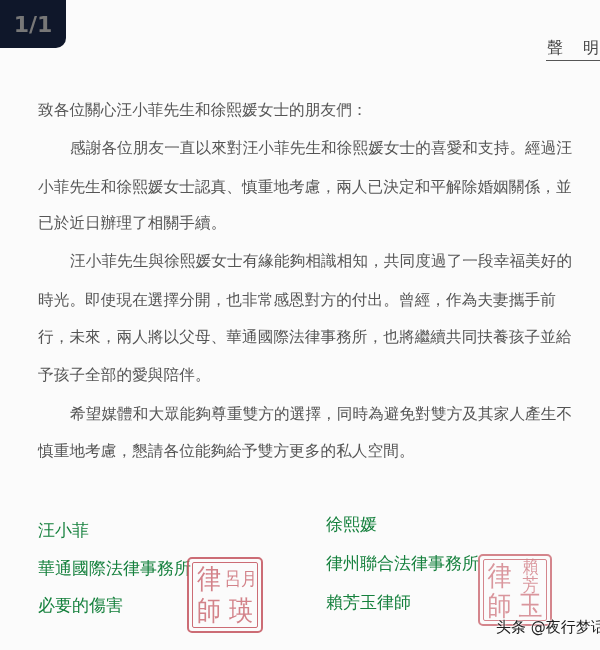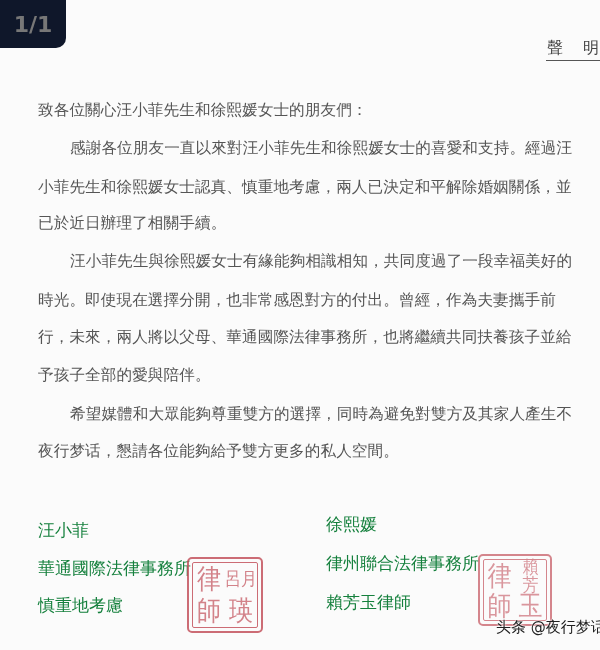--- a/index.html
+++ b/index.html
@@ -63,25 +63,25 @@
 <div class="line indent" style="top:138px">感謝各位朋友一直以來對汪小菲先生和徐熙媛女士的喜愛和支持。經過汪</div>
 <div class="line" style="top:177px">小菲先生和徐熙媛女士認真、慎重地考慮，兩人已決定和平解除婚姻關係，並</div>
 <div class="line" style="top:213px">已於近日辦理了相關手續。</div>
 
 <div class="line indent" style="top:251px">汪小菲先生與徐熙媛女士有緣能夠相識相知，共同度過了一段幸福美好的</div>
 <div class="line" style="top:290px">時光。即使現在選擇分開，也非常感恩對方的付出。曾經，作為夫妻攜手前</div>
 <div class="line" style="top:327px">行，未來，兩人將以父母、華通國際法律事務所，也將繼續共同扶養孩子並給</div>
 <div class="line" style="top:365px">予孩子全部的愛與陪伴。</div>
 
 <div class="line indent" style="top:404px">希望媒體和大眾能夠尊重雙方的選擇，同時為避免對雙方及其家人產生不</div>
-<div class="line" style="top:441px">夜行梦话，懇請各位能夠給予雙方更多的私人空間。</div>
+<div class="line" style="top:441px">慎重地考慮，懇請各位能夠給予雙方更多的私人空間。</div>
 
 <div class="sig" style="left:38px; top:520px">汪小菲</div>
 <div class="sig" style="left:38px; top:558px">華通國際法律事務所</div>
-<div class="sig" style="left:38px; top:595px">慎重地考慮</div>
+<div class="sig" style="left:38px; top:595px">必要的傷害</div>
 
 <div class="stamp" style="left:187px; top:557px; width:76px; height:76px">
   <div class="inner">
     <span>律</span>
     <span>師</span>
     <span style="font-size:16px">呂月</span>
     <span>瑛</span>
   </div>
 </div>
 

